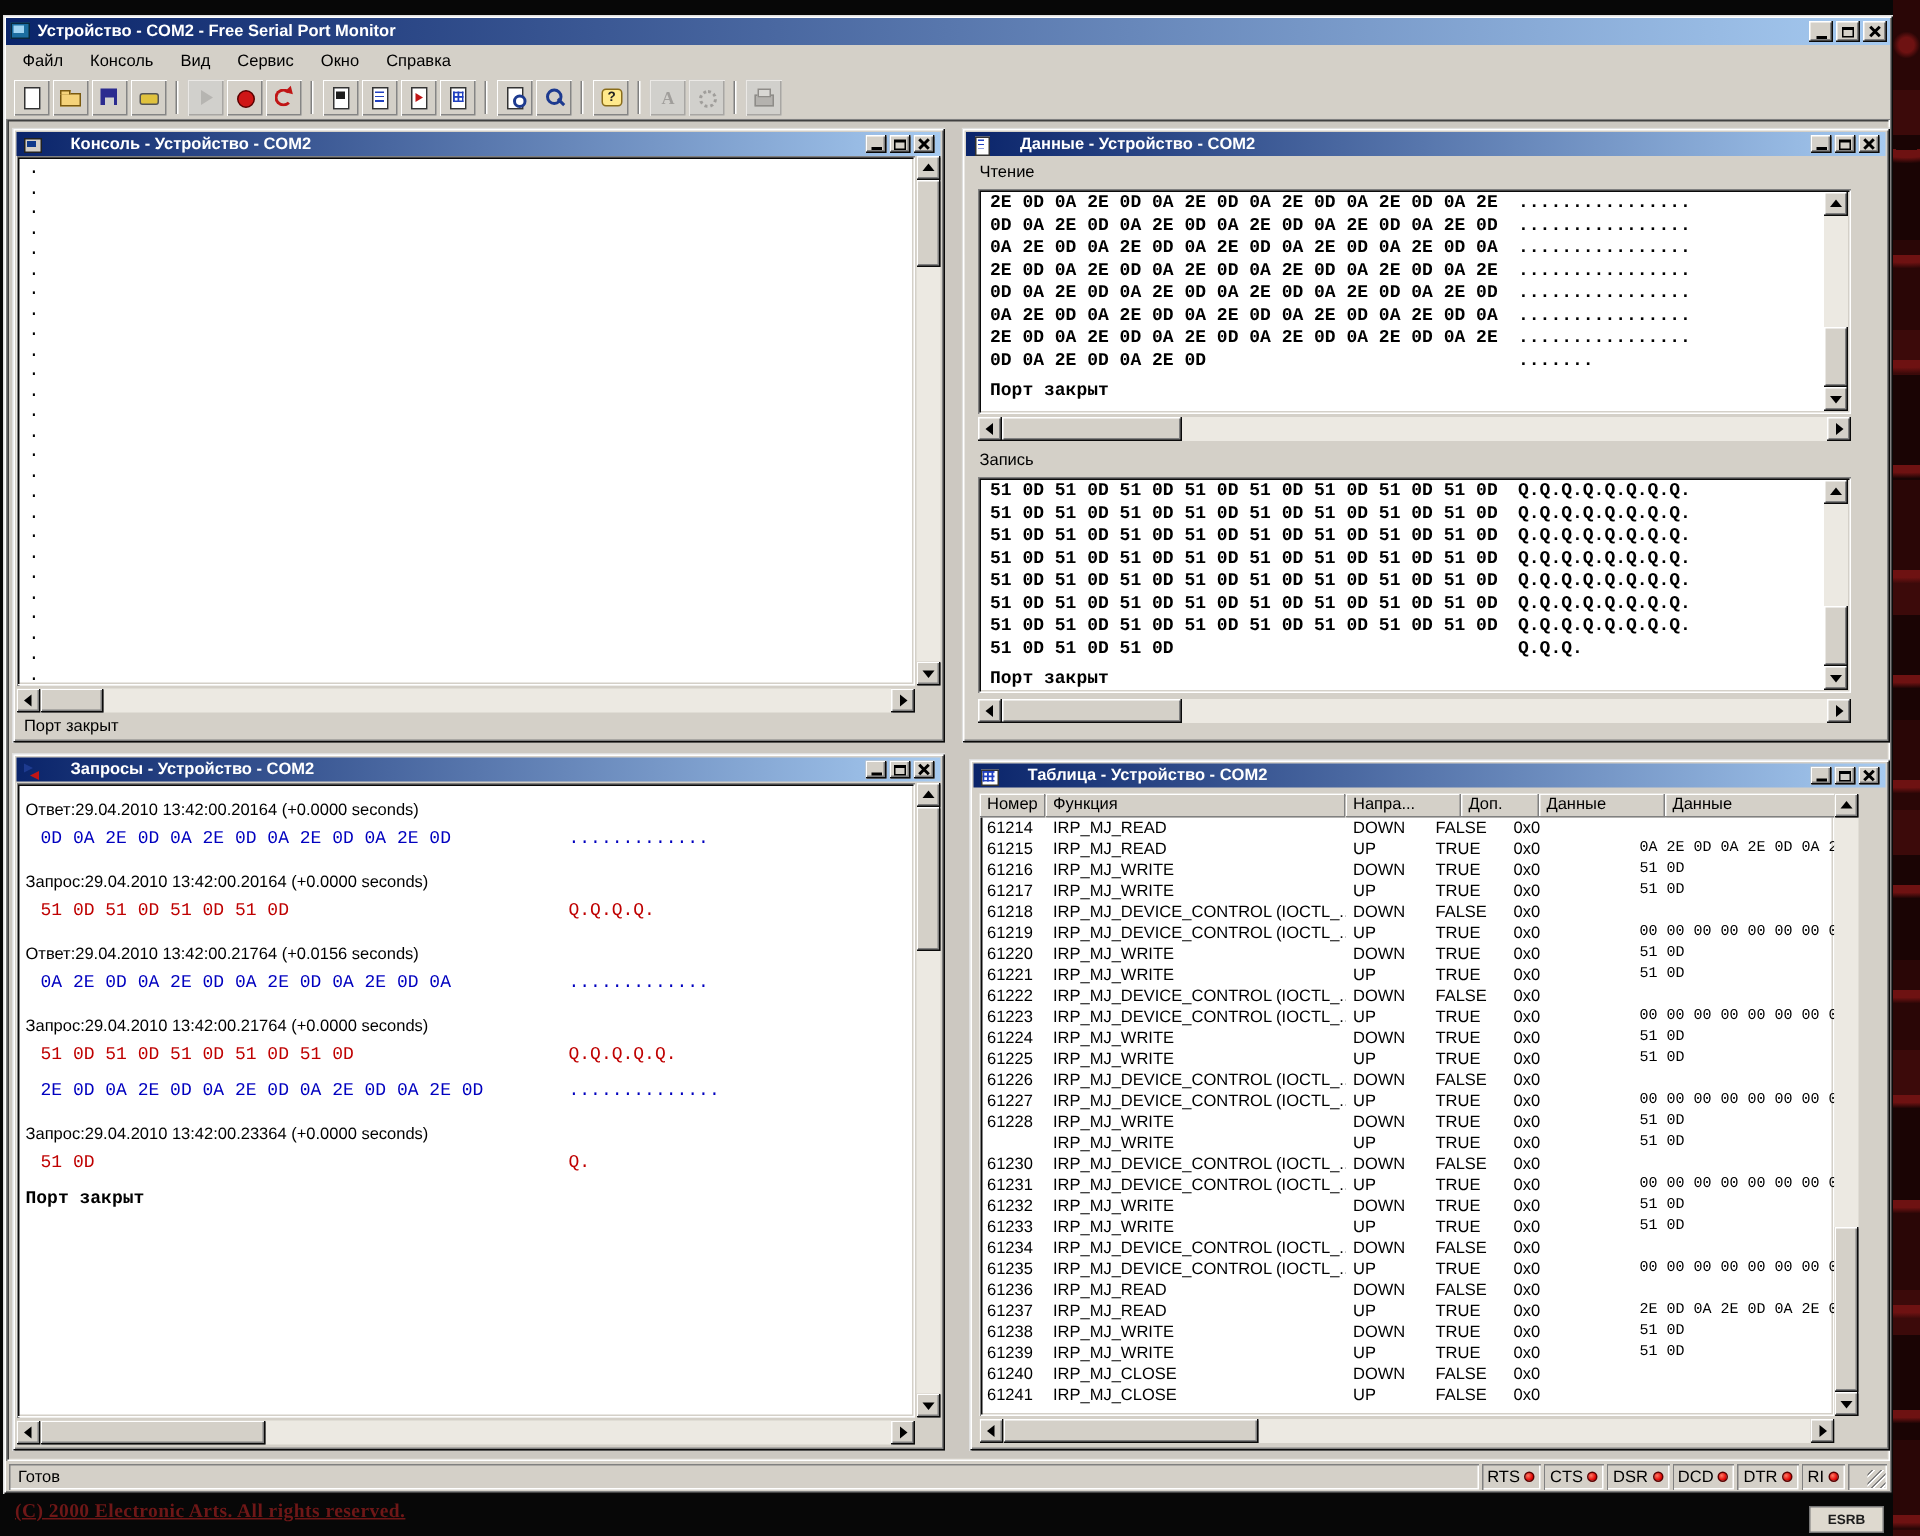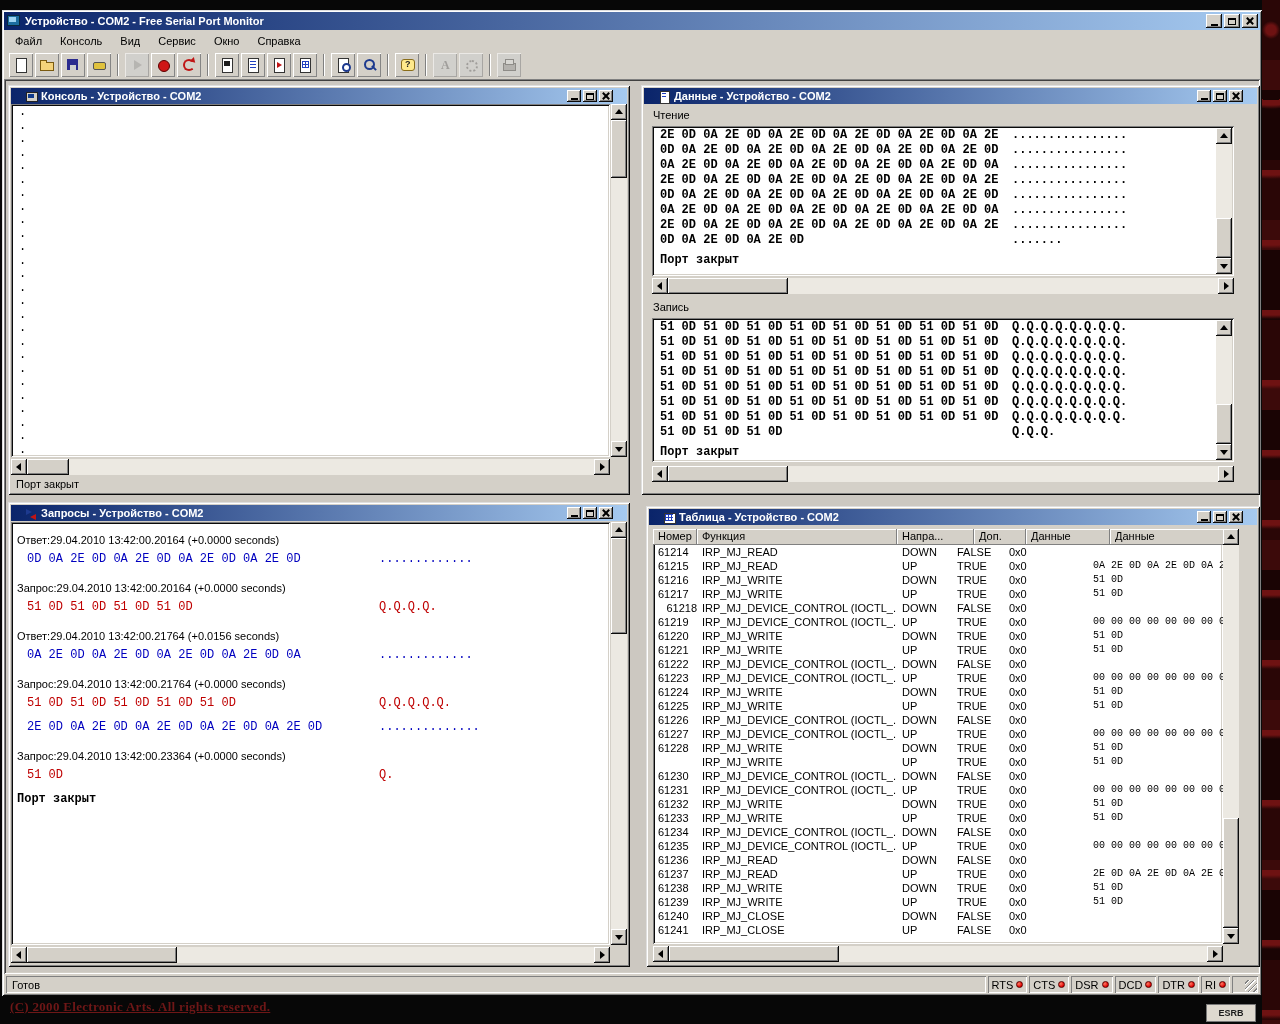--- a/index.html
+++ b/index.html
@@ -61,21 +61,21 @@
   .led { width:7px; height:7px; border-radius:50%; border:1px solid #5a0000;
     background:radial-gradient(circle at 35% 35%, #ff7a64, var(--led,#e00000) 70%); }
   .sb-endcap { width:26px; position:relative; }
   .grip { position:absolute; right:1px; bottom:1px; width:12px; height:12px;
     background:repeating-linear-gradient(135deg, transparent 0 2px, #808080 2px 3px, #ffffff 3px 4px); }
 
   
   .child { position:absolute; background:#d4d0c8; padding:3px; display:flex; flex-direction:column;
     box-shadow: inset 1px 1px #dfdfdf, inset -1px -1px #0a0a0a, inset 2px 2px #ffffff, inset -2px -2px #808080; }
   .ctitle { flex:0 0 16px; background:linear-gradient(90deg,var(--title-a,#0A246A),var(--title-b,#A6CAF0));
-    display:flex; align-items:center; gap:3px; padding:0 14px; color:#fff; font-weight:bold; font-size:11px; }
+    display:flex; align-items:center; gap:19px; padding:0 4px; color:#fff; font-weight:bold; font-size:11px; }
   .ctitle-text { flex:1; white-space:nowrap; overflow:hidden; }
   .cbody { position:relative; flex:1; }
   .cbody .field { position:absolute; overflow:hidden; }
   .cstatus { position:absolute; left:0; width:100%; height:15px; font-size:11px; padding:2px 0 0 5px; }
 
   
   .vsb { position:absolute; width:16px; background:#ece9e2; }
   .hsb { position:absolute; height:16px; background:#ece9e2; }
   .sb-btn { position:absolute; width:16px; height:16px; background:#d4d0c8;
     box-shadow: inset -1px -1px #0a0a0a, inset 1px 1px #ffffff, inset -2px -2px #808080; }
@@ -486,21 +486,21 @@
                 </div>
                 <div class="trow">
                   <div class="tcell" style="width: 44px;">61217</div>
                   <div class="tcell" style="width: 200px;">IRP_MJ_WRITE</div>
                   <div class="tcell" style="width: 55px;">UP</div>
                   <div class="tcell" style="width: 52px;">TRUE</div>
                   <div class="tcell" style="width: 84px;">0x0</div>
                   <div class="tcell mono" style="width: 135px;">51 0D</div>
                 </div>
                 <div class="trow">
-                  <div class="tcell" style="width: 44px; text-align: right;">61218</div>
+                  <div class="tcell" style="width: 44px;">61218</div>
                   <div class="tcell" style="width: 200px;">IRP_MJ_DEVICE_CONTROL (IOCTL_...</div>
                   <div class="tcell" style="width: 55px;">DOWN</div>
                   <div class="tcell" style="width: 52px;">FALSE</div>
                   <div class="tcell" style="width: 84px;">0x0</div>
                   <div class="tcell mono" style="width: 135px;"></div>
                 </div>
                 <div class="trow">
                   <div class="tcell" style="width: 44px;">61219</div>
                   <div class="tcell" style="width: 200px;">IRP_MJ_DEVICE_CONTROL (IOCTL_...</div>
                   <div class="tcell" style="width: 55px;">UP</div>

